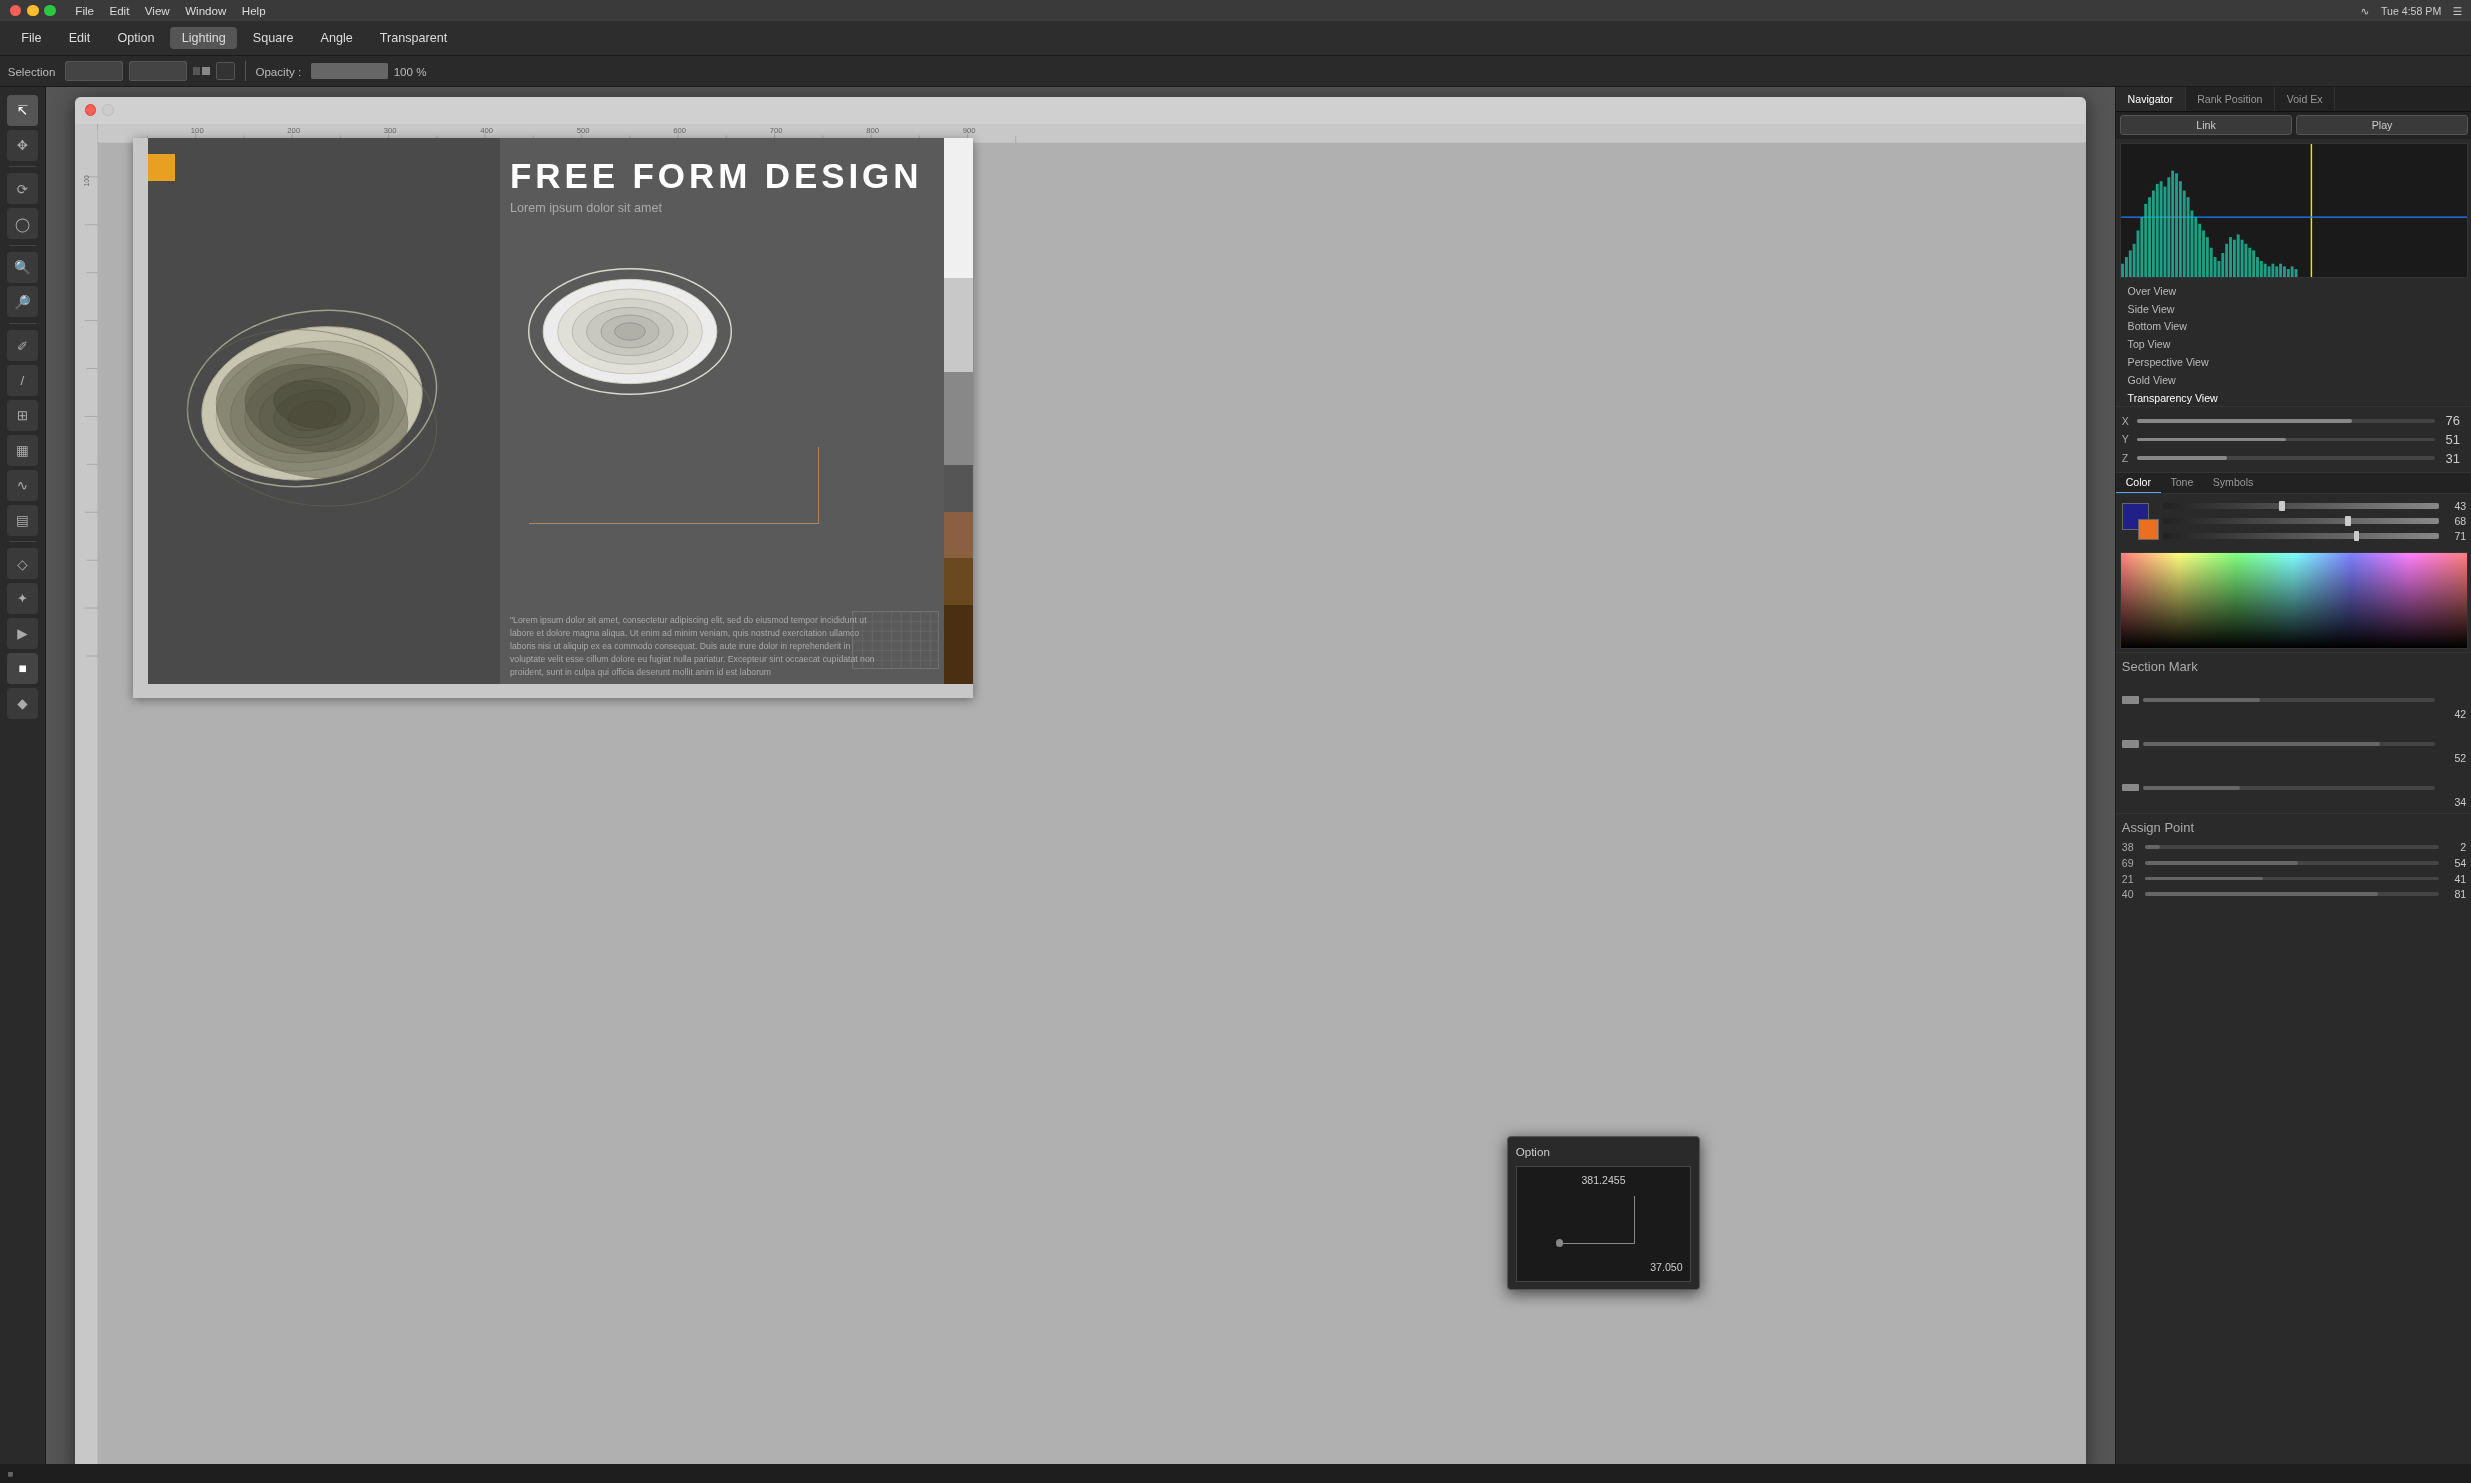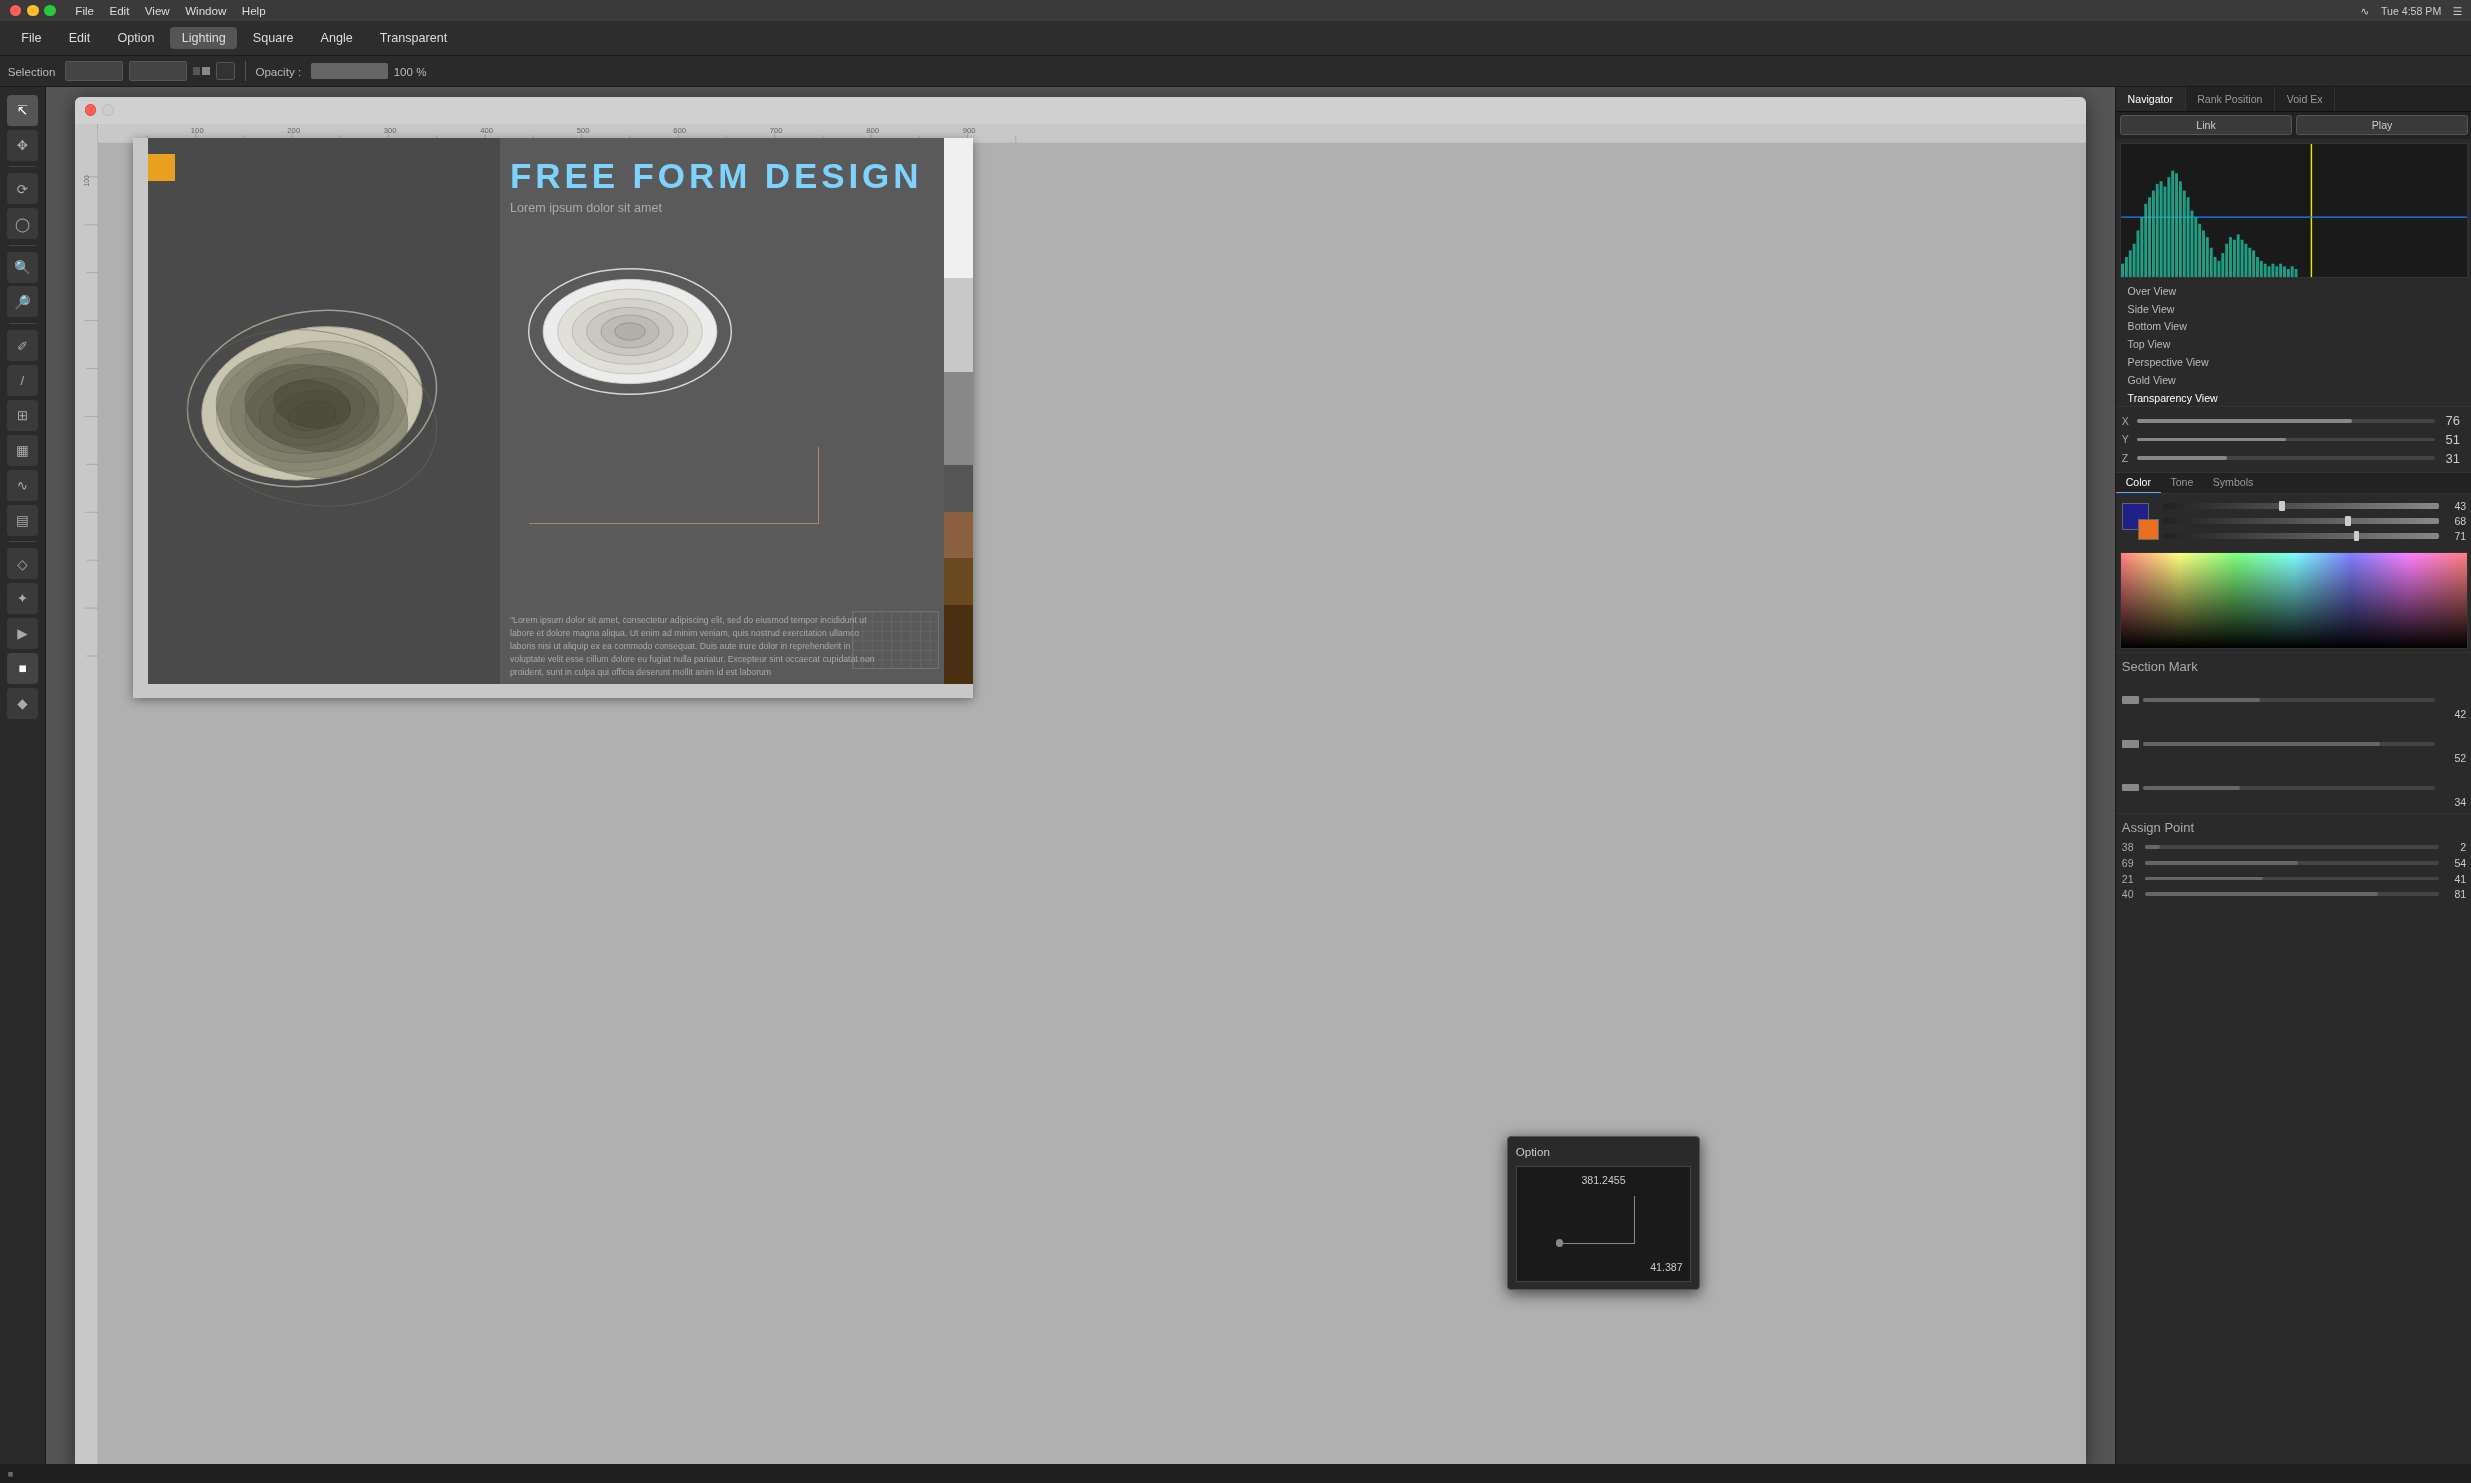--- a/index.html
+++ b/index.html
@@ -170,21 +170,21 @@
       width: 27px; height: 27px;
       background: #e8a020;
     }
 
     
     .design-title {
       position: absolute;
       top: 17.4px; left: 377px;
       font-size: 35px;
       font-weight: 700;
-      color: #7dd3fc;
+      color: #ffffff;
       letter-spacing: 3.9px;
       white-space: nowrap;
     }
     .design-subtitle {
       position: absolute;
       top: 63px; left: 377px;
       font-size: 12.6px;
       color: #aaa;
     }
 
@@ -694,21 +694,21 @@
           <div class="design-ruler-marks"></div>
           <div class="design-ruler-left"></div>
         </div>
 
         <div id="option-popup">
           <div class="option-title">Option</div>
           <div class="option-canvas">
             <div class="option-val1">381.2455</div>
             <div class="option-line"></div>
             <div class="option-dot"></div>
-            <div class="option-val2">41.387</div>
+            <div class="option-val2">37.050</div>
           </div>
         </div>
       </div>
     </div>
   </div>
 
   <div id="right-panel">
 
     <div id="nav-tabs">
       <div class="nav-tab active">Navigator</div>

